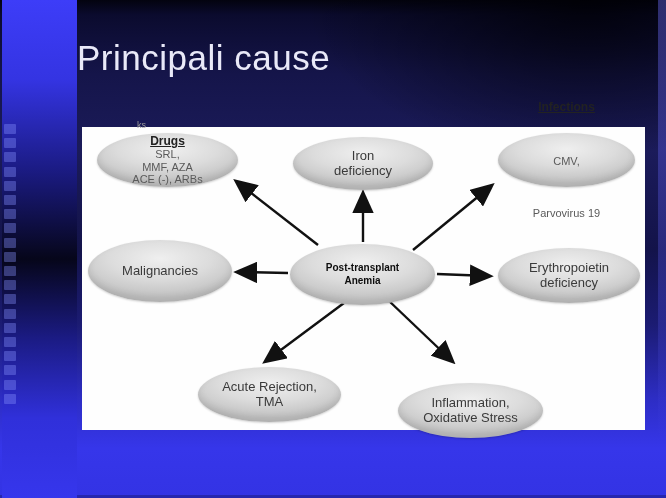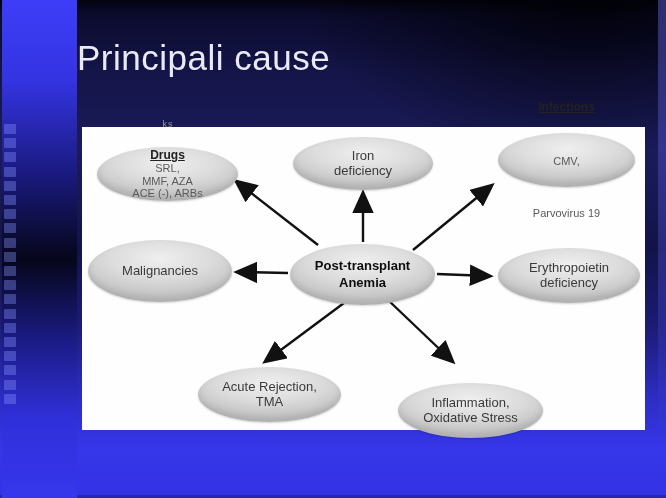--- a/index.html
+++ b/index.html
@@ -40,39 +40,39 @@
     position:absolute; left:77px; right:0; top:38px;
     text-align:left;
     font-size:35px; letter-spacing:0.5px;
     color:#e9e9f8;
   }
   .content-box {
     position:absolute; left:82px; top:127px; width:563px; height:303px;
     background:#fefefe;
   }
   .stray-mark {
-    position:absolute; left:80px; top:-7px;
-    font-size:9px; color:#9a9a9a;font-family:Liberation Mono, monospace;
+    position:absolute; left:55px; top:-7px;
+    font-size:9px; color:#9a9a9a;
   }
   .arrow-layer { position:absolute; left:0; top:0; }
   .node {
     position:absolute;
     border-radius:50%;
     background:radial-gradient(ellipse 68% 62% at 50% 30%, #efefef 0%, #dcdcdc 52%, #c1c1c1 100%);
     box-shadow:inset 0 -4px 7px rgba(0,0,0,0.10), 0 1px 2px rgba(0,0,0,0.18);
     display:flex; flex-direction:column;
     align-items:center; justify-content:center;
     text-align:center;
   }
   .node-line  { font-size:13px; line-height:1.15; color:#3a3a3a; }
   .node-header{ font-size:12px; line-height:1.1; font-weight:bold; text-decoration:underline; color:#222; }
   .node-sub   { font-size:11px; line-height:1.1; color:#5a5a5a; }
-  .center-line{ font-size:13px; line-height:1.25; font-weight:bold; color:#0d0d0d; }
+  .center-line{ font-size:10px; line-height:1.25; font-weight:bold; color:#0d0d0d; }
   
-  .node-drugs        { left:15px;  top:20px;   width:141px; height:54px; }
+  .node-drugs        { left:15px;  top:6px;   width:141px; height:54px; }
   .node-iron         { left:211px; top:10px;  width:140px; height:53px; }
   .node-infections   { left:416px; top:6px;   width:137px; height:54px;gap:40px; }
   .node-malignancies { left:6px;   top:113px; width:144px; height:62px; }
   .node-center       { left:208px; top:117px; width:145px; height:61px; }
   .node-epo          { left:416px; top:121px; width:142px; height:55px; }
   .node-rejection    { left:116px; top:240px; width:143px; height:55px; }
   .node-inflammation { left:316px; top:256px; width:145px; height:55px; }
 </style>
 </head>
 <body>

